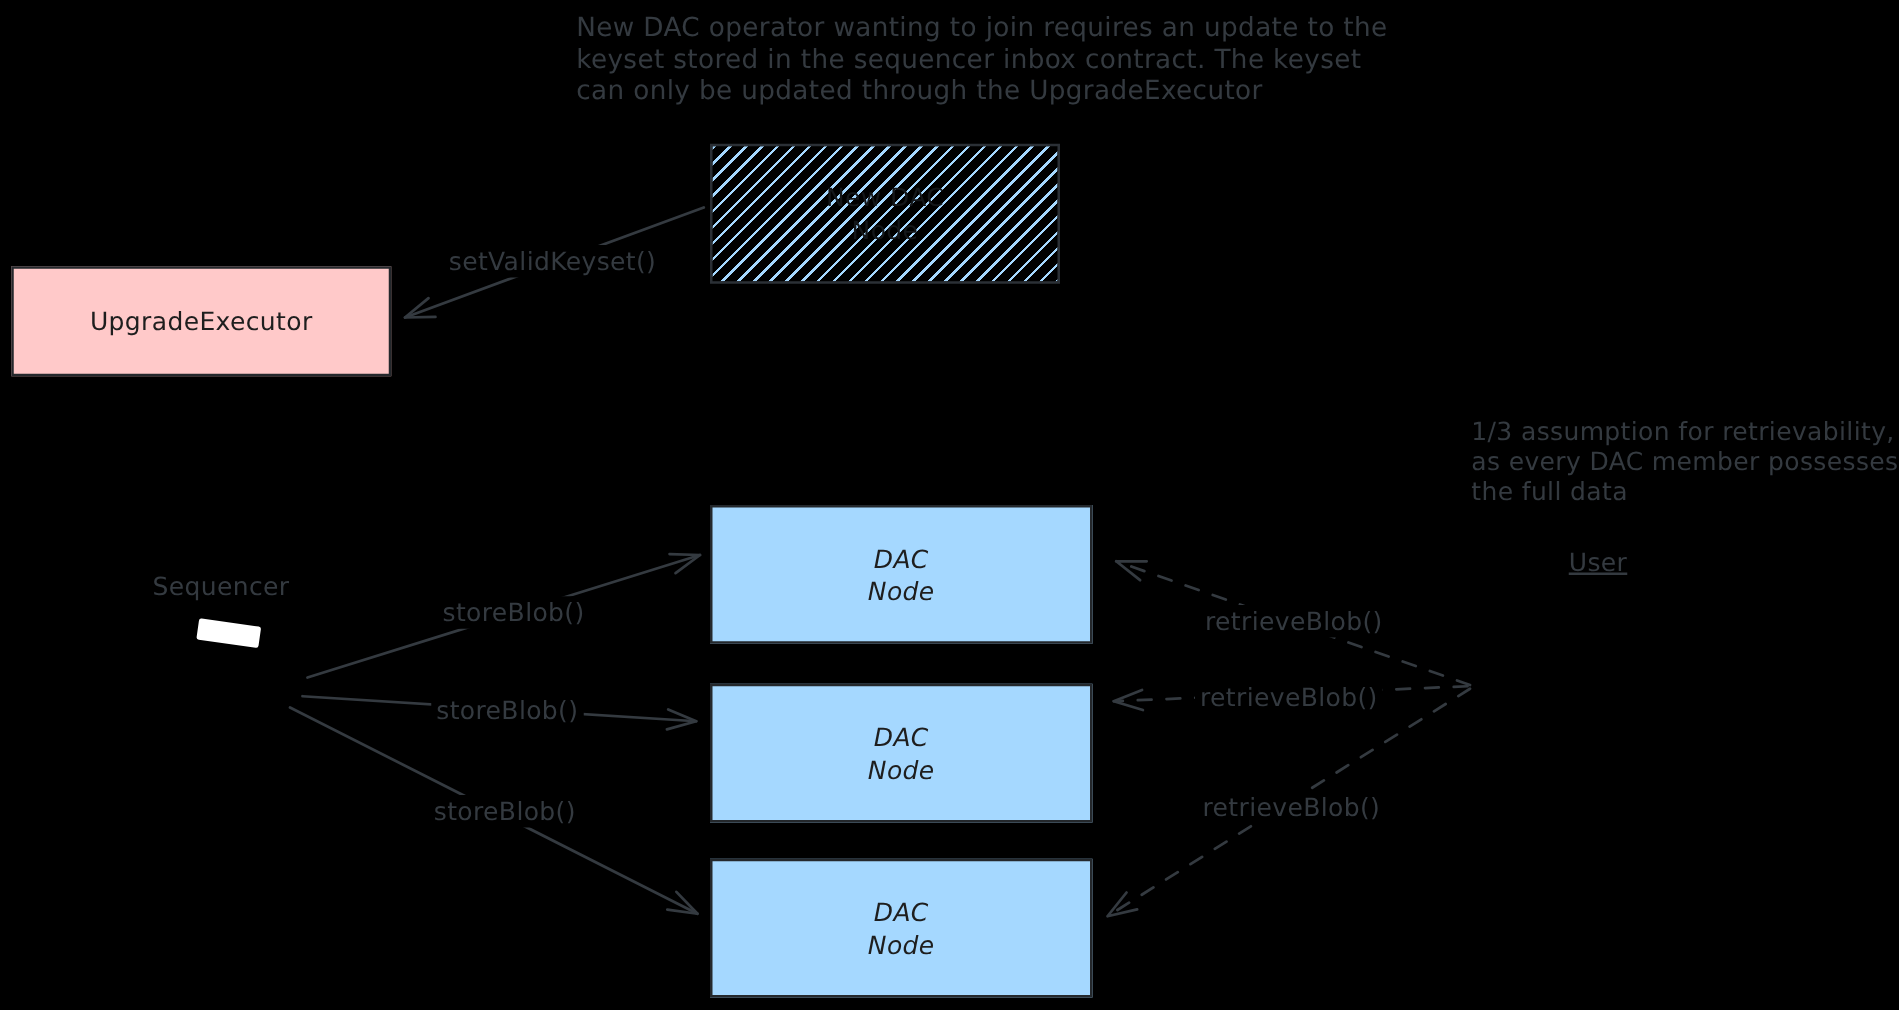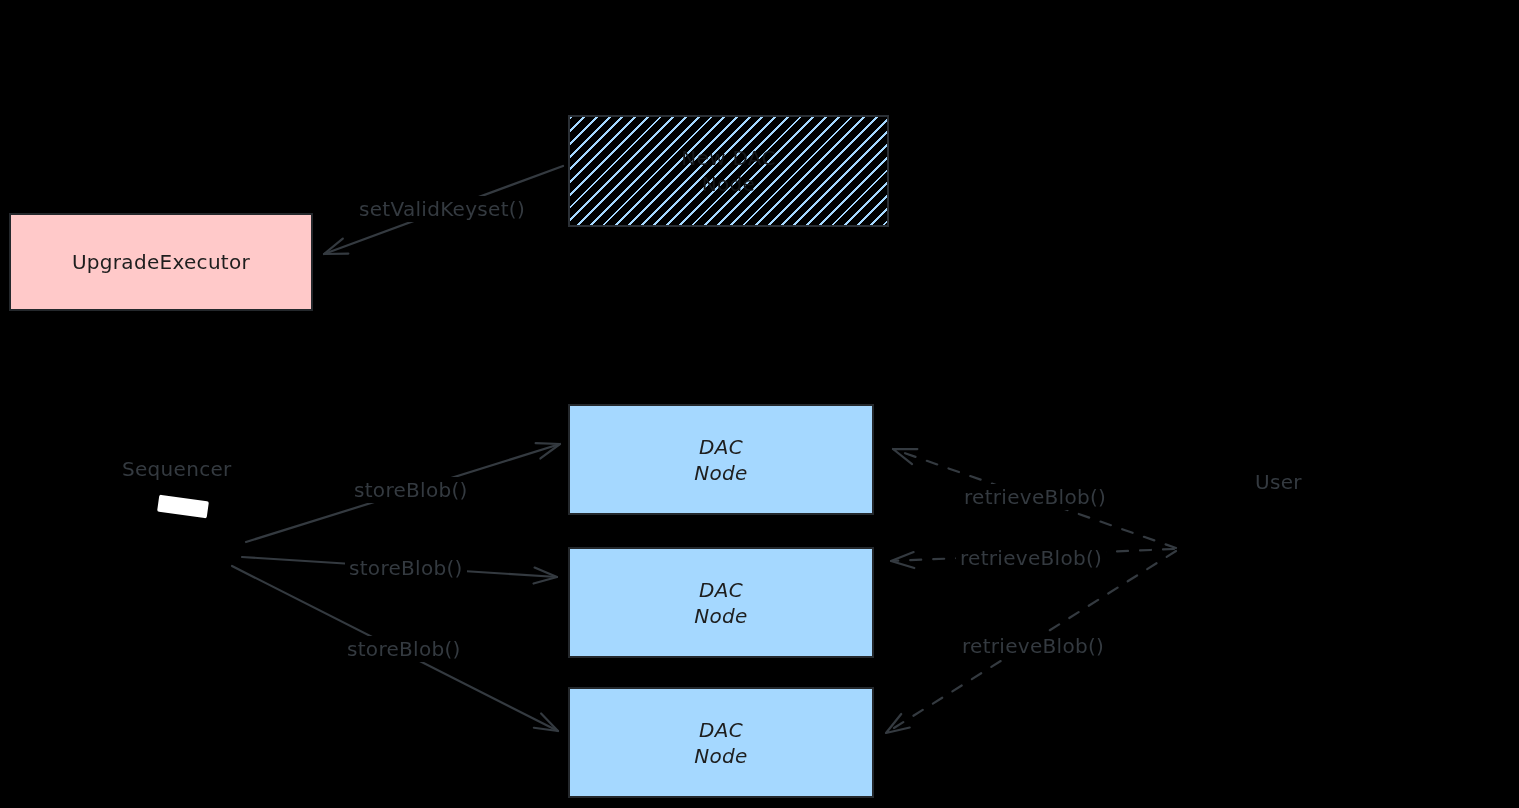--- a/index.html
+++ b/index.html
@@ -50,33 +50,39 @@
 
     <line x1="246" y1="542" x2="560" y2="444" stroke="#343a40" stroke-width="2.2" stroke-linecap="round" marker-end="url(#ah)"></line>
     <line x1="242" y1="557" x2="557" y2="577" stroke="#343a40" stroke-width="2.2" stroke-linecap="round" marker-end="url(#ah)"></line>
     <line x1="232" y1="566" x2="558" y2="731" stroke="#343a40" stroke-width="2.2" stroke-linecap="round" marker-end="url(#ah)"></line>
 
     <line x1="1176" y1="548" x2="893" y2="449" stroke="#343a40" stroke-width="2.2" stroke-linecap="round" stroke-dasharray="11 12" marker-end="url(#ah)"></line>
     <line x1="1174" y1="549" x2="891" y2="561" stroke="#343a40" stroke-width="2.2" stroke-linecap="round" stroke-dasharray="11 12" marker-end="url(#ah)"></line>
     <line x1="1176" y1="551" x2="886" y2="733" stroke="#343a40" stroke-width="2.2" stroke-linecap="round" stroke-dasharray="11 12" marker-end="url(#ah)"></line>
   </svg>
 
+  <div class="note note-lg" style="left:461px;top:10px;">New DAC operator wanting to join requires an update to the
+keyset stored in the sequencer inbox contract. The keyset
+can only be updated through the UpgradeExecutor</div>
 
+  <div class="note note-md" style="left:1177px;top:333px;">1/3 assumption for retrievability,
+as every DAC member possesses
+the full data</div>
 
 
   <div class="note note-md" style="left:122px;top:425px;margin-top:32px;">Sequencer</div>
 
-  <div class="note note-md" style="left:1255px;top:470px;">User</div>
+  <div class="note note-md" style="left:1255px;top:438px;text-decoration:underline;">User</div>
 
-  <div class="box box-hatch" style="left:568px;top:115px;width:321px;height:112px;">
+  <div class="box box-hatch" style="left:568px;top:115px;width:280px;height:112px;">
     <span class="box-label">New DAC
 Node</span>
   </div>
 
-  <div class="box box-pink" style="left:9px;top:213px;width:304px;height:98px;">
+  <div class="box box-pink" style="left:9px;top:213px;width:304px;height:88px;">
     <span class="box-label">UpgradeExecutor</span>
   </div>
 
   <div class="box box-blue" style="left:568px;top:404px;width:306px;height:111px;">
     <span class="box-label">DAC
 Node</span>
   </div>
 
   <div class="box box-blue" style="left:568px;top:547px;width:306px;height:111px;">
     <span class="box-label">DAC

